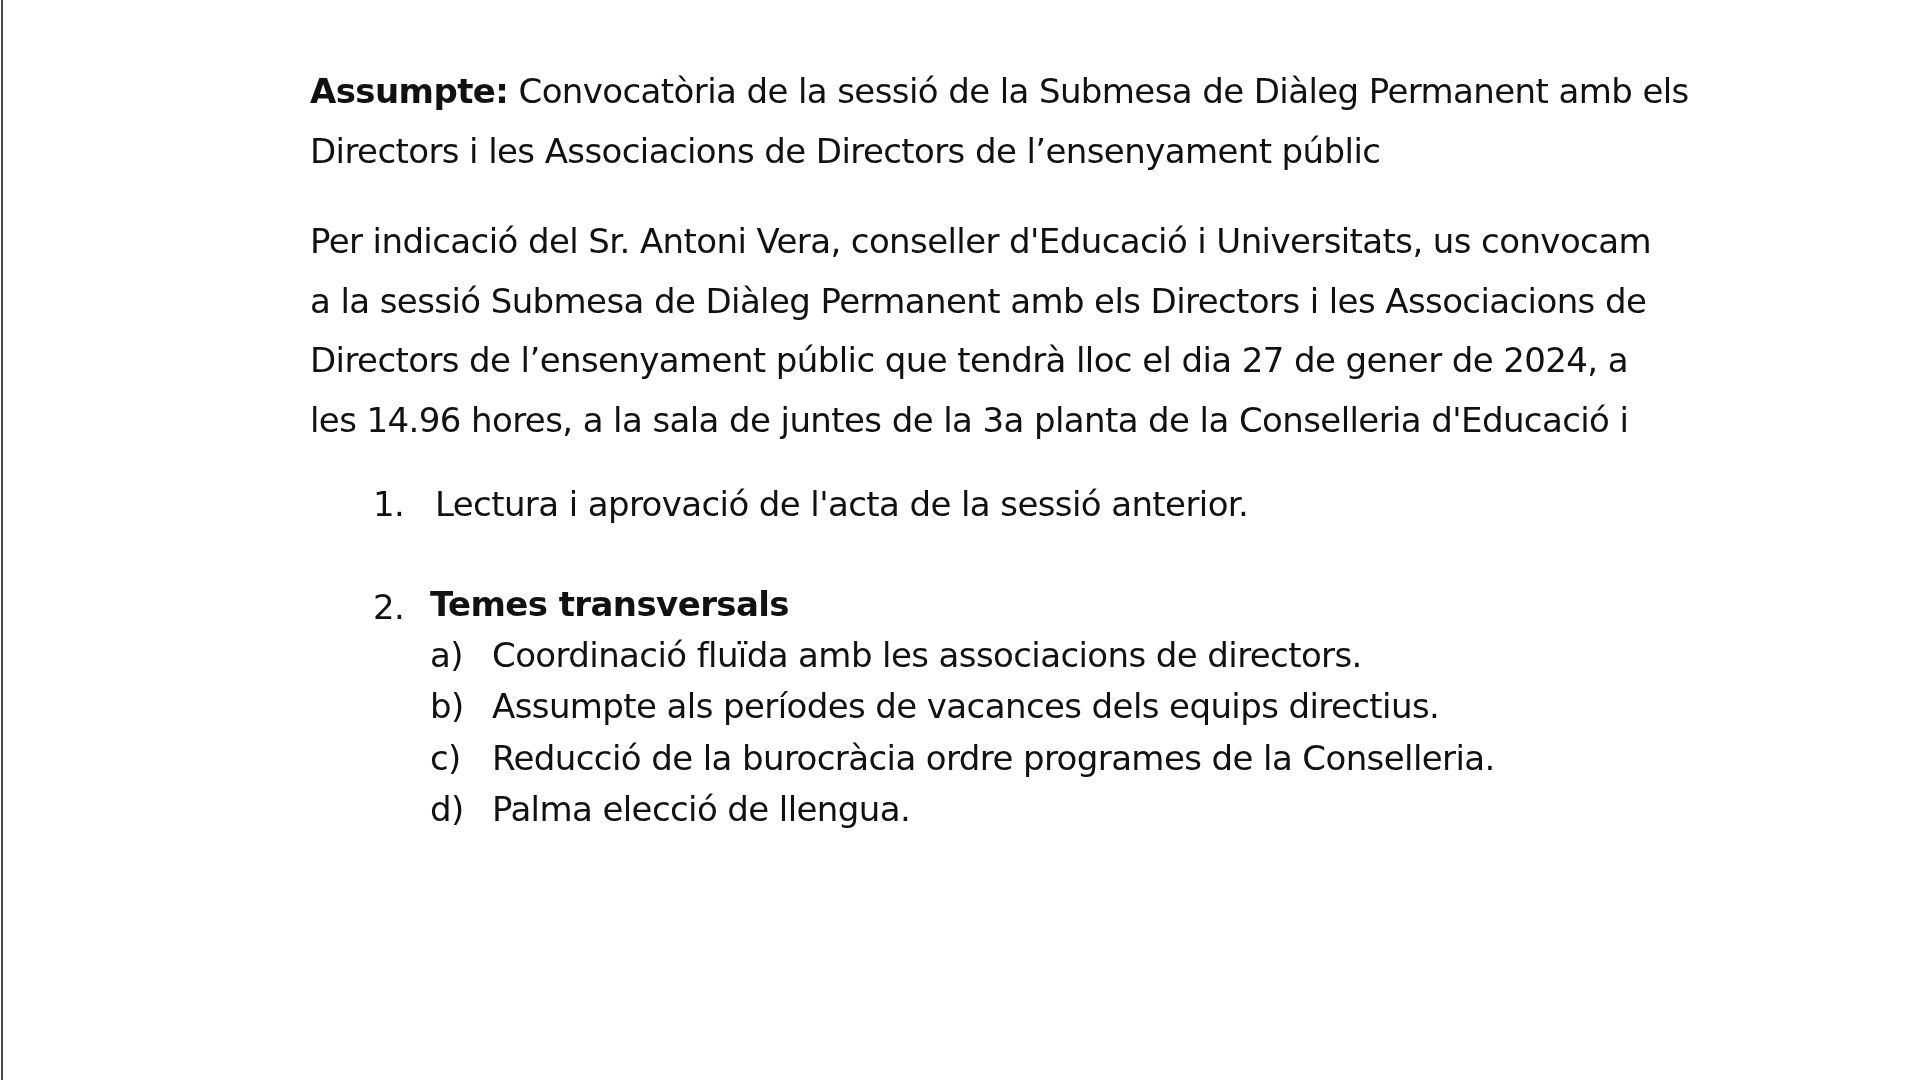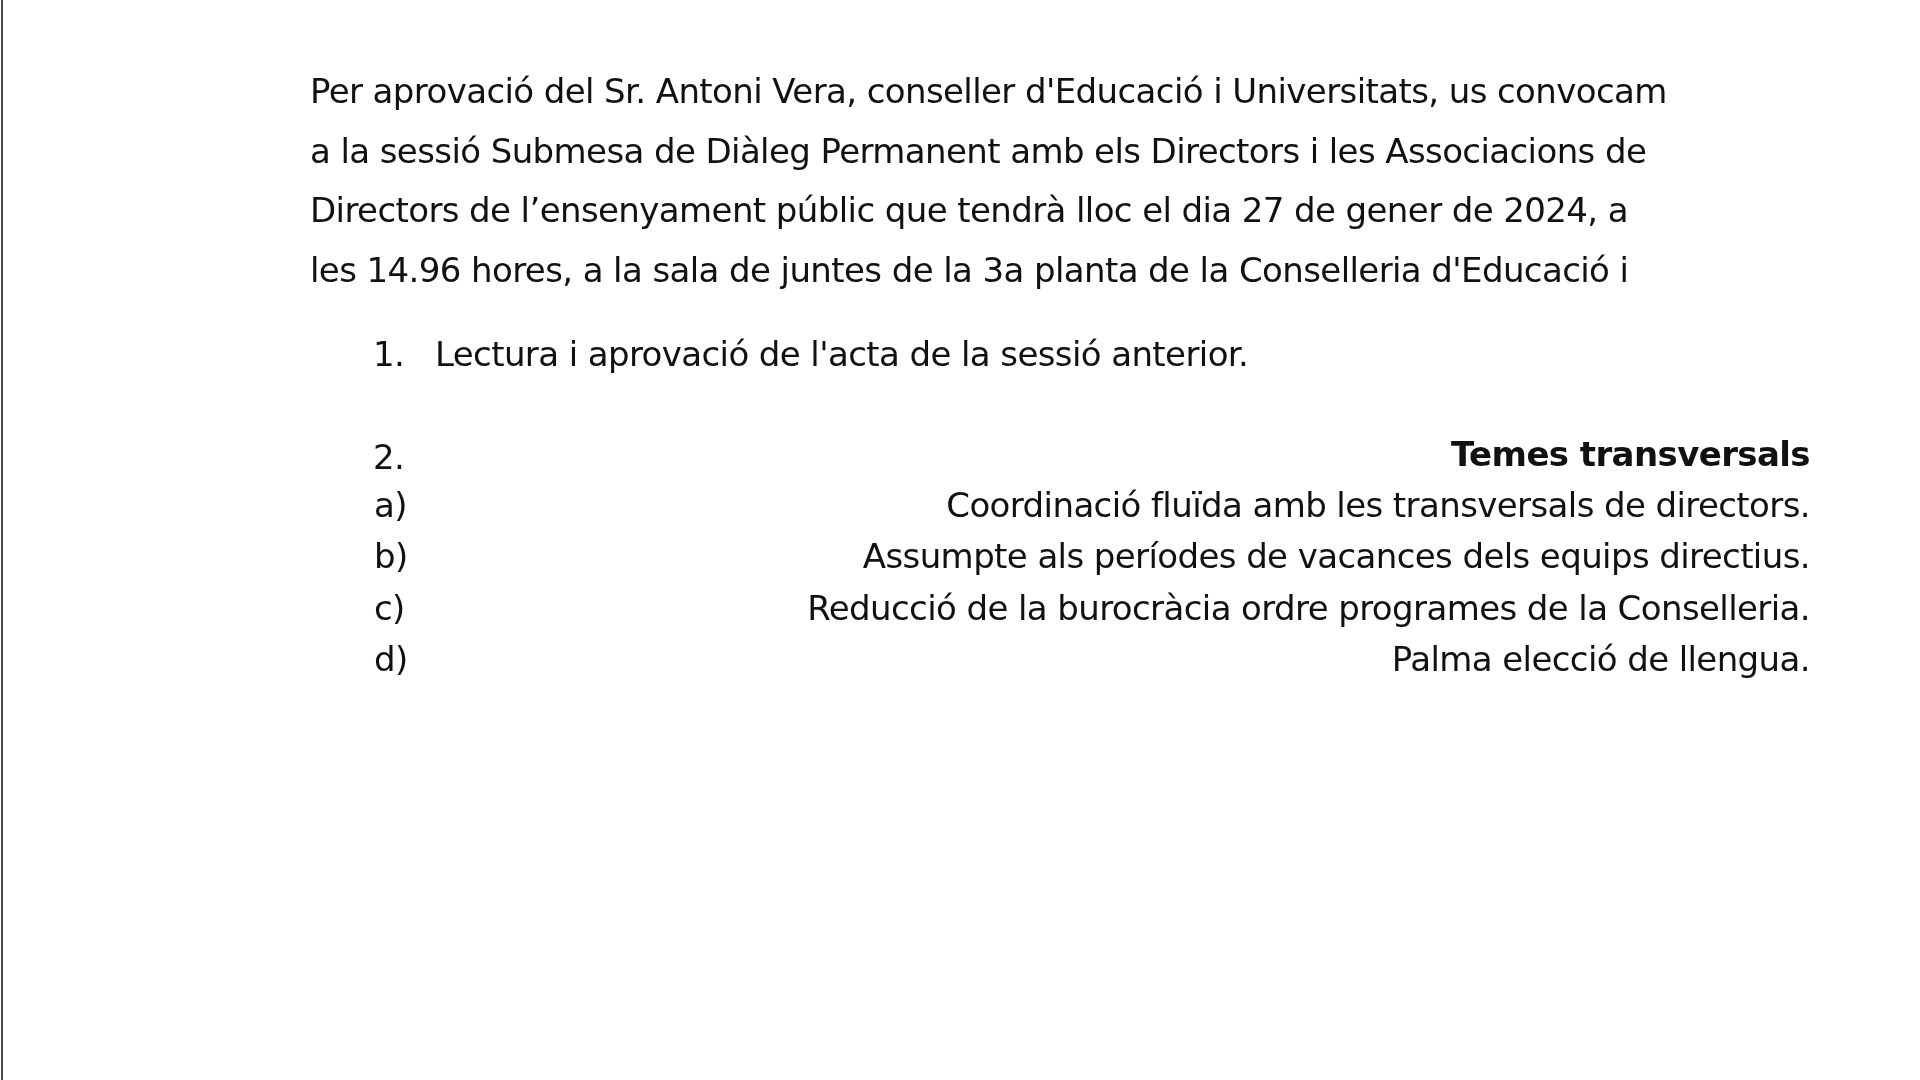--- a/index.html
+++ b/index.html
@@ -61,23 +61,22 @@
     left: 63px;
     top: 0;
   }
   .agenda-item-1 {
     margin-bottom: 43px;
   }
   .agenda-item-2 .line {
     line-height: 49px;
   }
   .topics {
-    margin-left: 64px;
+    margin-left: 120px;
     margin-top: 32px;
-    text-align: right;
   }
   .topics-heading {
     font-weight: bold;
     line-height: 52px;
   }
   .topic {
     position: relative;
     padding-left: 62px;
     line-height: 51.5px;
     white-space: nowrap;
@@ -88,23 +87,27 @@
     top: 0;
   }
 </style>
 </head>
 <body>
 
 <div class="page-border"></div>
 
 <div class="doc">
 
+  <div class="para para-subject">
+    <span class="line"><span class="bold">Assumpte:</span><span> Convocatòria de la sessió de la Submesa de Diàleg Permanent amb els</span></span>
+    <span class="line">Directors i les Associacions de Directors de l’ensenyament públic</span>
+  </div>
 
   <div class="para para-body">
-    <span class="line">Per aprovació del Sr. Antoni Vera, conseller d'Educació i Universitats, us convocam</span>
+    <span class="line">Per indicació del Sr. Antoni Vera, conseller d'Educació i Universitats, us convocam</span>
     <span class="line">a la sessió Submesa de Diàleg Permanent amb els Directors i les Associacions de</span>
     <span class="line">Directors de l’ensenyament públic que tendrà lloc el dia 27 de gener de 2024, a</span>
     <span class="line">les 14.96 hores, a la sala de juntes de la 3a planta de la Conselleria d'Educació i</span>
   </div>
 
   <div class="agenda">
     <div class="agenda-item agenda-item-1">
       <span class="agenda-num">1.</span>
       <span class="line">Lectura i aprovació de l'acta de la sessió anterior.</span>
     </div>
@@ -112,21 +115,21 @@
     <div class="agenda-item agenda-item-2">
       <span class="agenda-num">2.</span>
     </div>
   </div>
 
   <div class="topics">
     <div class="topics-heading">Temes transversals</div>
 
     <div class="topic">
       <span class="topic-letter">a)</span>
-      <span>Coordinació fluïda amb les transversals de directors.</span>
+      <span>Coordinació fluïda amb les associacions de directors.</span>
     </div>
     <div class="topic">
       <span class="topic-letter">b)</span>
       <span>Assumpte als períodes de vacances dels equips directius.</span>
     </div>
     <div class="topic">
       <span class="topic-letter">c)</span>
       <span>Reducció de la burocràcia ordre programes de la Conselleria.</span>
     </div>
     <div class="topic">

